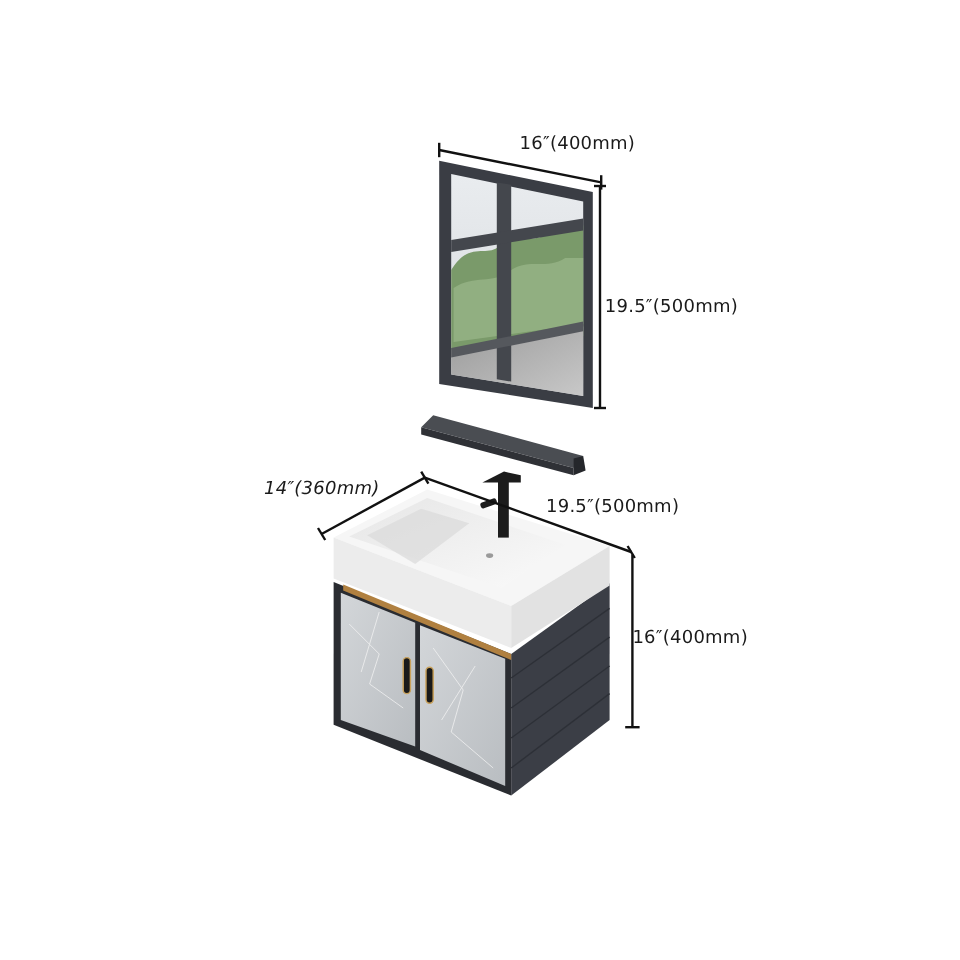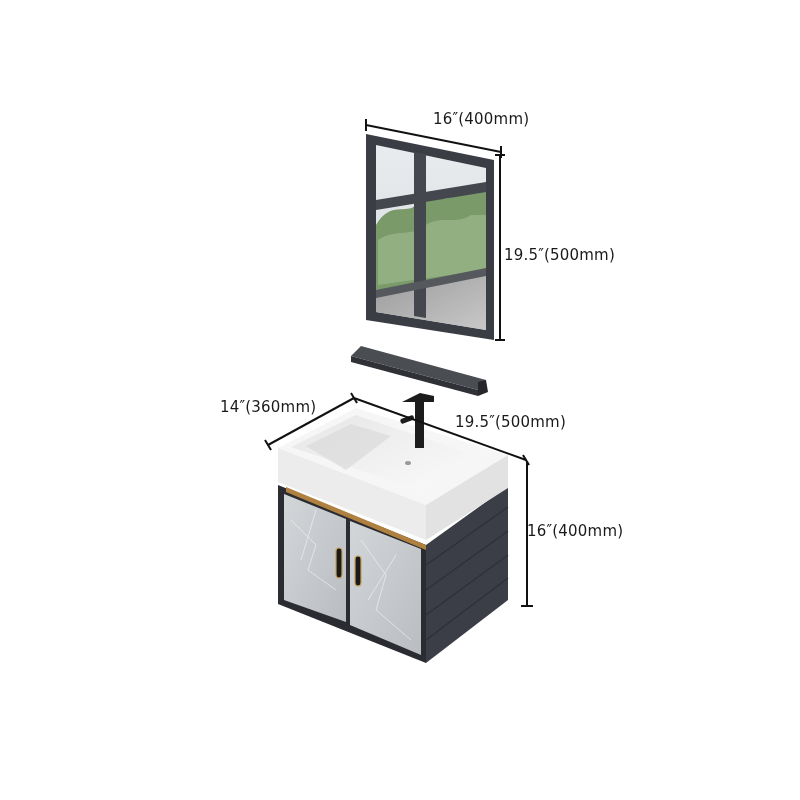--- a/index.html
+++ b/index.html
@@ -116,17 +116,17 @@
       <line x1="338" y1="398" x2="510" y2="460"></line>
       <line x1="507" y1="455" x2="513" y2="465"></line>
 
       <line x1="511" y1="462" x2="511" y2="606"></line>
       <line x1="505" y1="606" x2="517" y2="606"></line>
     </g>
   </svg>
 
   <div class="label" style="left:417px; top:110px;">16″(400mm)</div>
   <div class="label" style="left:488px; top:246px;">19.5″(500mm)</div>
-  <div class="label" style="left:204px; top:398px;">14″(360mm)</div>
+  <div class="label" style="left:204px; top:398px;font-style:italic;">14″(360mm)</div>
   <div class="label" style="left:439px; top:413px;">19.5″(500mm)</div>
   <div class="label" style="left:511px; top:522px;">16″(400mm)</div>
 
 </div>
 
 </body></html>

